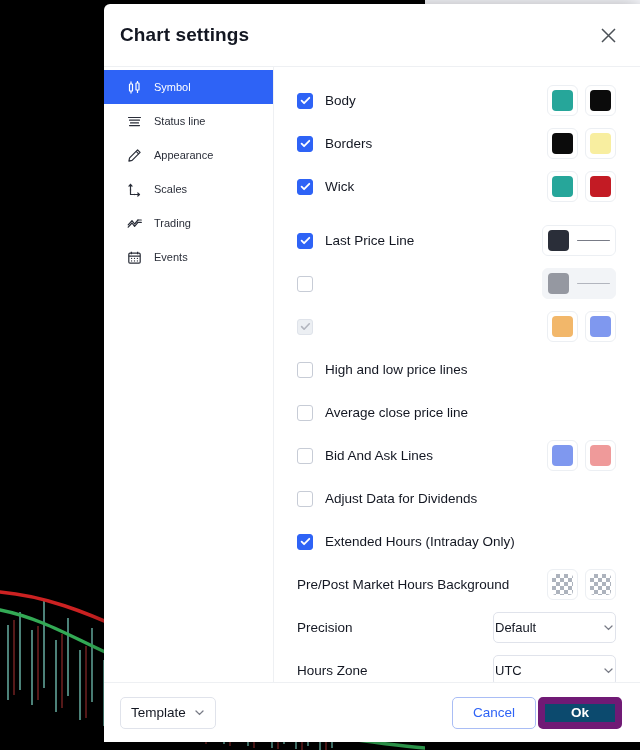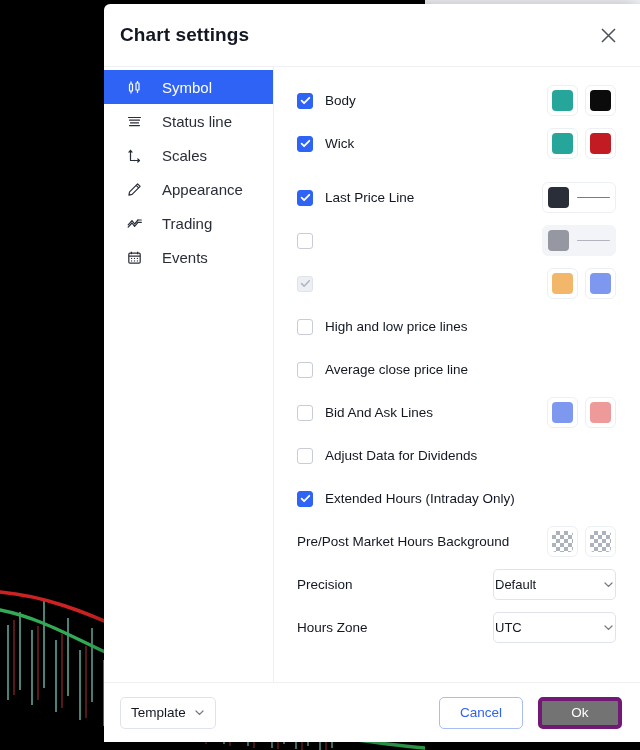--- a/index.html
+++ b/index.html
@@ -86,23 +86,23 @@
     width: 170px;
     flex: 0 0 170px;
     border-right: 1px solid #eef0f3;
     padding-top: 3px;
     background: #ffffff;
   }
   .nav-item {
     height: 34px;
     display: flex;
     align-items: center;
-    gap: 19px;
+    gap: 11px;
     padding-left: 22px;
-    font-size: 15px;
+    font-size: 11px;
     color: #2a2e39;
     cursor: pointer;
   }
   .nav-item.active {
     background: #2e63f6;
     color: #ffffff;
   }
   .nav-ico {
     width: 17px; height: 17px;
     flex: 0 0 17px;
@@ -208,21 +208,21 @@
   .sel .chev svg { display: block; }
 
   
   .dlg-footer {
     flex: 0 0 60px;
     height: 60px;
     border-top: 1px solid #eef0f3;
     display: flex;
     align-items: center;
     padding: 0 18px 0 16px;
-    gap: 15px;
+    gap: 2px;
   }
   .tmpl-btn {
     height: 32px;
     border: 1px solid #e0e3eb;
     border-radius: 5px;
     background: #fff;
     display: flex; align-items: center;
     gap: 8px;
     padding: 0 10px;
     font-size: 13.5px;
@@ -233,21 +233,21 @@
   .btn {
     height: 32px;
     min-width: 84px;
     border-radius: 5px;
     font-size: 13.5px;
     display: flex; align-items: center; justify-content: center;
     cursor: pointer;
     padding: 0 16px;
   }
   .btn-cancel { border: 1px solid #a9bdf5; background: #fff; color: #2e63f6; }
-  .btn-ok { background: #737373; color: #fff; border: 4px solid #701a75; }
+  .btn-ok { background: #0c4a6e; color: #fff; border: 7px solid #701a75; font-weight: bold; }
 </style>
 </head>
 <body>
 
 <div id="backdrop">
   <div class="chart-canvas">
     <svg width="425" height="750" viewBox="0 0 425 750">
       <rect x="0" y="0" width="425" height="750" fill="#000000"></rect>
       <g stroke="#7fd8c8" stroke-width="1.2">
         <path d="M8 625 L8 700 M20 612 L20 690 M32 630 L32 705 M44 600 L44 688
@@ -305,38 +305,38 @@
         <span class="nav-ico">
           <svg width="15" height="15" viewBox="0 0 15 15" fill="none" stroke="currentColor" stroke-width="1.2" stroke-linecap="round">
             <path d="M1.5 3.5h12M2.5 6.2h10M3.5 8.9h8M2.5 11.6h10"></path>
           </svg>
         </span>
         <span>Status line</span>
       </div>
 
       <div class="nav-item">
         <span class="nav-ico">
+          <svg width="15" height="15" viewBox="0 0 15 15" fill="none" stroke="currentColor" stroke-width="1.2" stroke-linejoin="round">
+            <path d="M10.6 1.9l2.5 2.5-8 8-3.2.7.7-3.2z"></path>
+            <path d="M9.2 3.3l2.5 2.5"></path>
+          </svg>
+        </span>
+        <span>Appearance</span>
+      </div>
+
+      <div class="nav-item">
+        <span class="nav-ico">
           <svg width="15" height="15" viewBox="0 0 15 15" fill="none" stroke="currentColor" stroke-width="1.2" stroke-linecap="round">
             <path d="M3.5 12.5V2.5M3.5 2.5L2 4.2M3.5 2.5L5 4.2"></path>
             <path d="M3.5 12.5h9M12.5 12.5l-1.7-1.5M12.5 12.5l-1.7 1.5"></path>
             <circle cx="3.5" cy="8" r="0.7" fill="currentColor" stroke="none"></circle>
             <circle cx="7.8" cy="12.5" r="0.7" fill="currentColor" stroke="none"></circle>
           </svg>
         </span>
         <span>Scales</span>
-      </div>
-
-      <div class="nav-item">
-        <span class="nav-ico">
-          <svg width="15" height="15" viewBox="0 0 15 15" fill="none" stroke="currentColor" stroke-width="1.2" stroke-linejoin="round">
-            <path d="M10.6 1.9l2.5 2.5-8 8-3.2.7.7-3.2z"></path>
-            <path d="M9.2 3.3l2.5 2.5"></path>
-          </svg>
-        </span>
-        <span>Appearance</span>
       </div>
 
       <div class="nav-item">
         <span class="nav-ico">
           <svg width="16" height="15" viewBox="0 0 16 15" fill="none" stroke="currentColor" stroke-width="1.2" stroke-linecap="round" stroke-linejoin="round">
             <path d="M1.2 8.8L5 4.6l2.6 3.4L11 4"></path>
             <path d="M1.2 11.2L5 7l2.6 3.4L11 6.4"></path>
             <path d="M11 4h3.3M11 6.4h3.3"></path>
           </svg>
         </span>
@@ -375,20 +375,37 @@
         <span class="sw-group">
           <span class="sw-box">
               <span class="sw-chip" style="background:#26a69a"></span>
             </span>
           <span class="sw-box">
               <span class="sw-chip" style="background:#0b0b0b"></span>
             </span>
         </span>
       </div>
 
+      <div class="row">
+        <span class="cb on">
+          <svg width="11" height="11" viewBox="0 0 11 11">
+              <path d="M1.6 5.6l2.5 2.6 5.2-5.4" stroke="#fff" stroke-width="1.8" fill="none" stroke-linecap="round" stroke-linejoin="round"></path>
+            </svg>
+        </span>
+        <span class="row-label">Borders</span>
+        <span class="spacer"></span>
+        <span class="sw-group">
+          <span class="sw-box">
+              <span class="sw-chip" style="background:#0b0b0b"></span>
+            </span>
+          <span class="sw-box">
+              <span class="sw-chip" style="background:#f8eea0"></span>
+            </span>
+        </span>
+      </div>
 
       <div class="row">
         <span class="cb on">
           <svg width="11" height="11" viewBox="0 0 11 11">
               <path d="M1.6 5.6l2.5 2.6 5.2-5.4" stroke="#fff" stroke-width="1.8" fill="none" stroke-linecap="round" stroke-linejoin="round"></path>
             </svg>
         </span>
         <span class="row-label">Wick</span>
         <span class="spacer"></span>
         <span class="sw-group">

